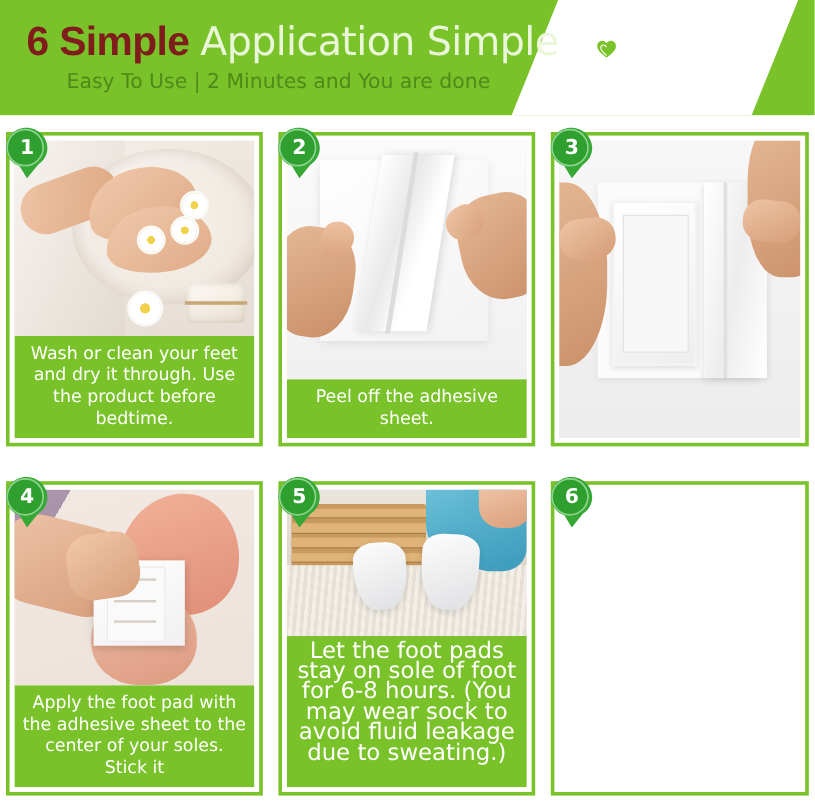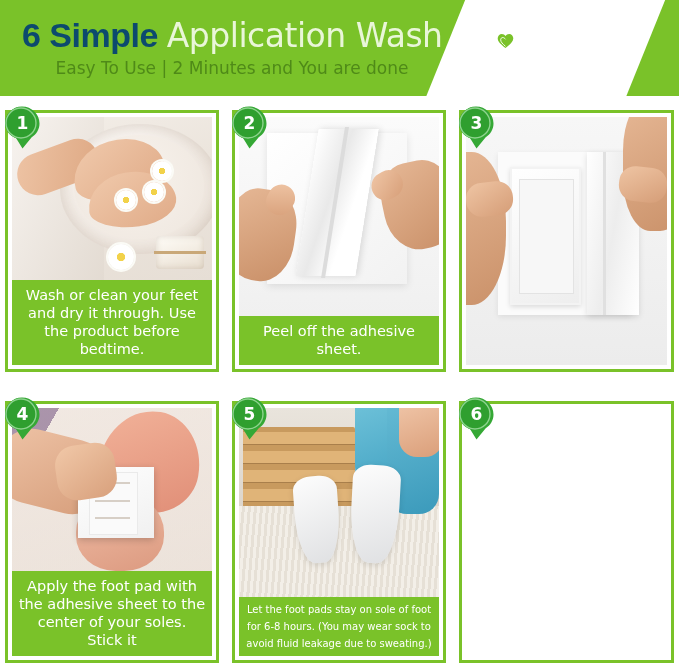--- a/index.html
+++ b/index.html
@@ -27,21 +27,21 @@
   #header-text-wrap{
     position:absolute;left:0;top:0;width:470px;height:96px;
   }
   #title{
     position:absolute;left:22px;top:16px;
     font-size:34px;line-height:38px;
     white-space:nowrap;
     letter-spacing:-0.5px;
   }
   #title .t-bold{
-    font-weight:bold;color:#0c4a6e;
+    font-weight:bold;color:#7f1d1d;
   }
   #title .t-light{
     font-weight:normal;color:#e9f6d8;
     font-family:"DejaVu Sans", sans-serif;
     font-size:33px;
   }
   #subtitle{
     position:absolute;left:22px;top:58px;width:420px;
     text-align:center;
     font-size:17px;line-height:21px;
@@ -254,21 +254,21 @@
 </style>
 </head>
 <body>
 
 <div id="header">
   <div id="header-diagonal"></div>
 
   <div id="header-text-wrap">
     <div id="title">
       <span class="t-bold">6 Simple</span>
-      <span class="t-light">Application Wash</span>
+      <span class="t-light">Application Simple</span>
     </div>
     <div id="subtitle">Easy To Use | 2 Minutes and You are done</div>
   </div>
 
   <div id="logo">
     <span class="heart">
       <svg viewBox="0 0 24 22" width="17" height="16" aria-hidden="true">
         <path d="M12 21 C5 15.5 1 12 1 7.2 C1 3.7 3.6 1 6.9 1 C9 1 10.9 2.1 12 3.9 C13.1 2.1 15 1 17.1 1 C20.4 1 23 3.7 23 7.2 C23 12 19 15.5 12 21 Z" fill="#7ac229"></path>
         <path d="M12 18.5 C8 15 5.2 12.6 5.2 9.2 C5.2 7.4 6.5 6.1 8.2 6.1 C9.6 6.1 11 7.1 12 8.6" fill="none" stroke="#ffffff" stroke-width="1.3"></path>
       </svg>
@@ -401,21 +401,21 @@
               <i></i>
             </div>
           <div class="rug"></div>
           <div class="jeans"></div>
           <div class="jeans2"></div>
           <div class="skin"></div>
           <div class="sock a"></div>
           <div class="sock b"></div>
         </div>
       </div>
-      <div class="caption" style="font-size:10px;line-height:17px;padding:4px 4px 4px 4px;">Let the foot pads stay on sole of foot for 6-8 hours. (You may wear sock to avoid fluid leakage due to sweating.)</div>
+      <div class="caption" style="font-size:19px;line-height:17px;padding:4px 4px 20px 4px;">Let the foot pads stay on sole of foot for 6-8 hours. (You may wear sock to avoid fluid leakage due to sweating.)</div>
     </div>
     <div class="badge badge-pos">
       <svg viewBox="0 0 41 45" aria-hidden="true">
         <path d="M20 1.5 C29.7 1.5 37.5 9.1 37.5 18.4 C37.5 24.2 34.4 29.2 29.7 32.2 L20.5 43.5 L14 32.9 C7.8 30.4 3.5 24.9 3.5 18.4 C3.5 9.1 10.3 1.5 20 1.5 Z" fill="#35a835"></path>
         <circle cx="19" cy="18" r="16" fill="#2f9f2f"></circle>
         <circle cx="19" cy="18" r="15" fill="none" stroke="#8ed48e" stroke-width="1.4"></circle>
       </svg>
       <span class="num" style="left:3px;top:0px;">5</span>
     </div>
   </div>

